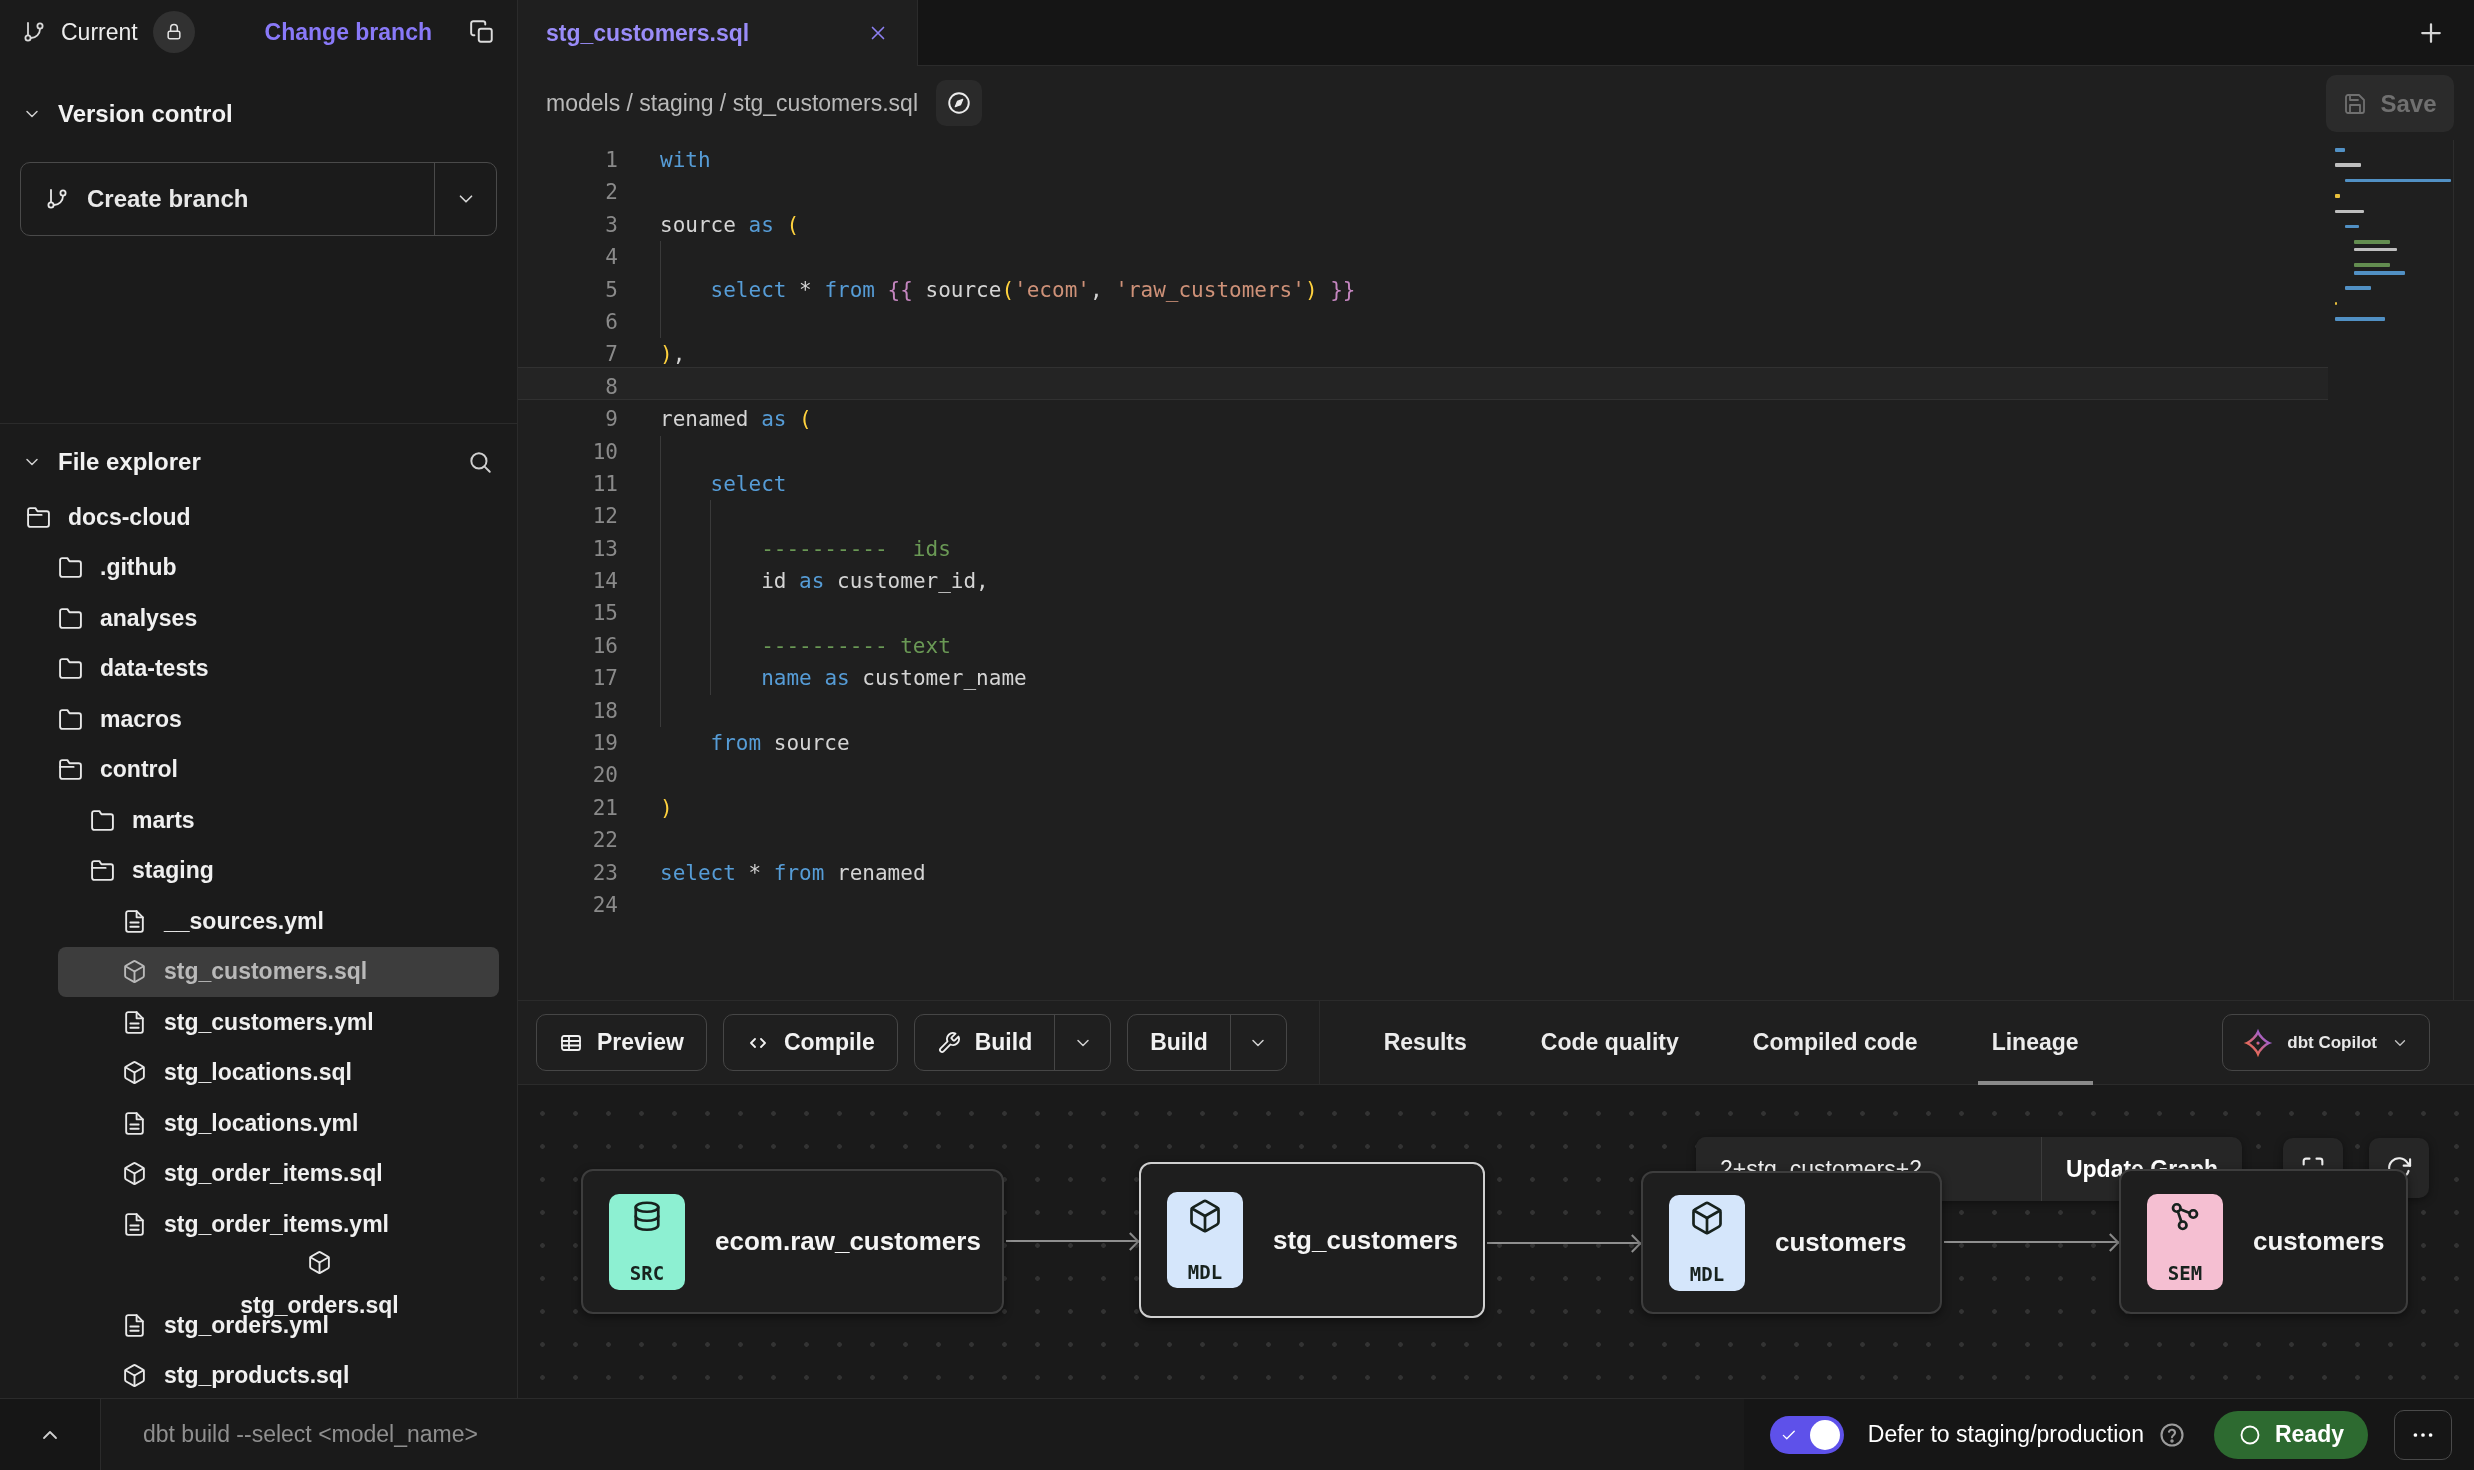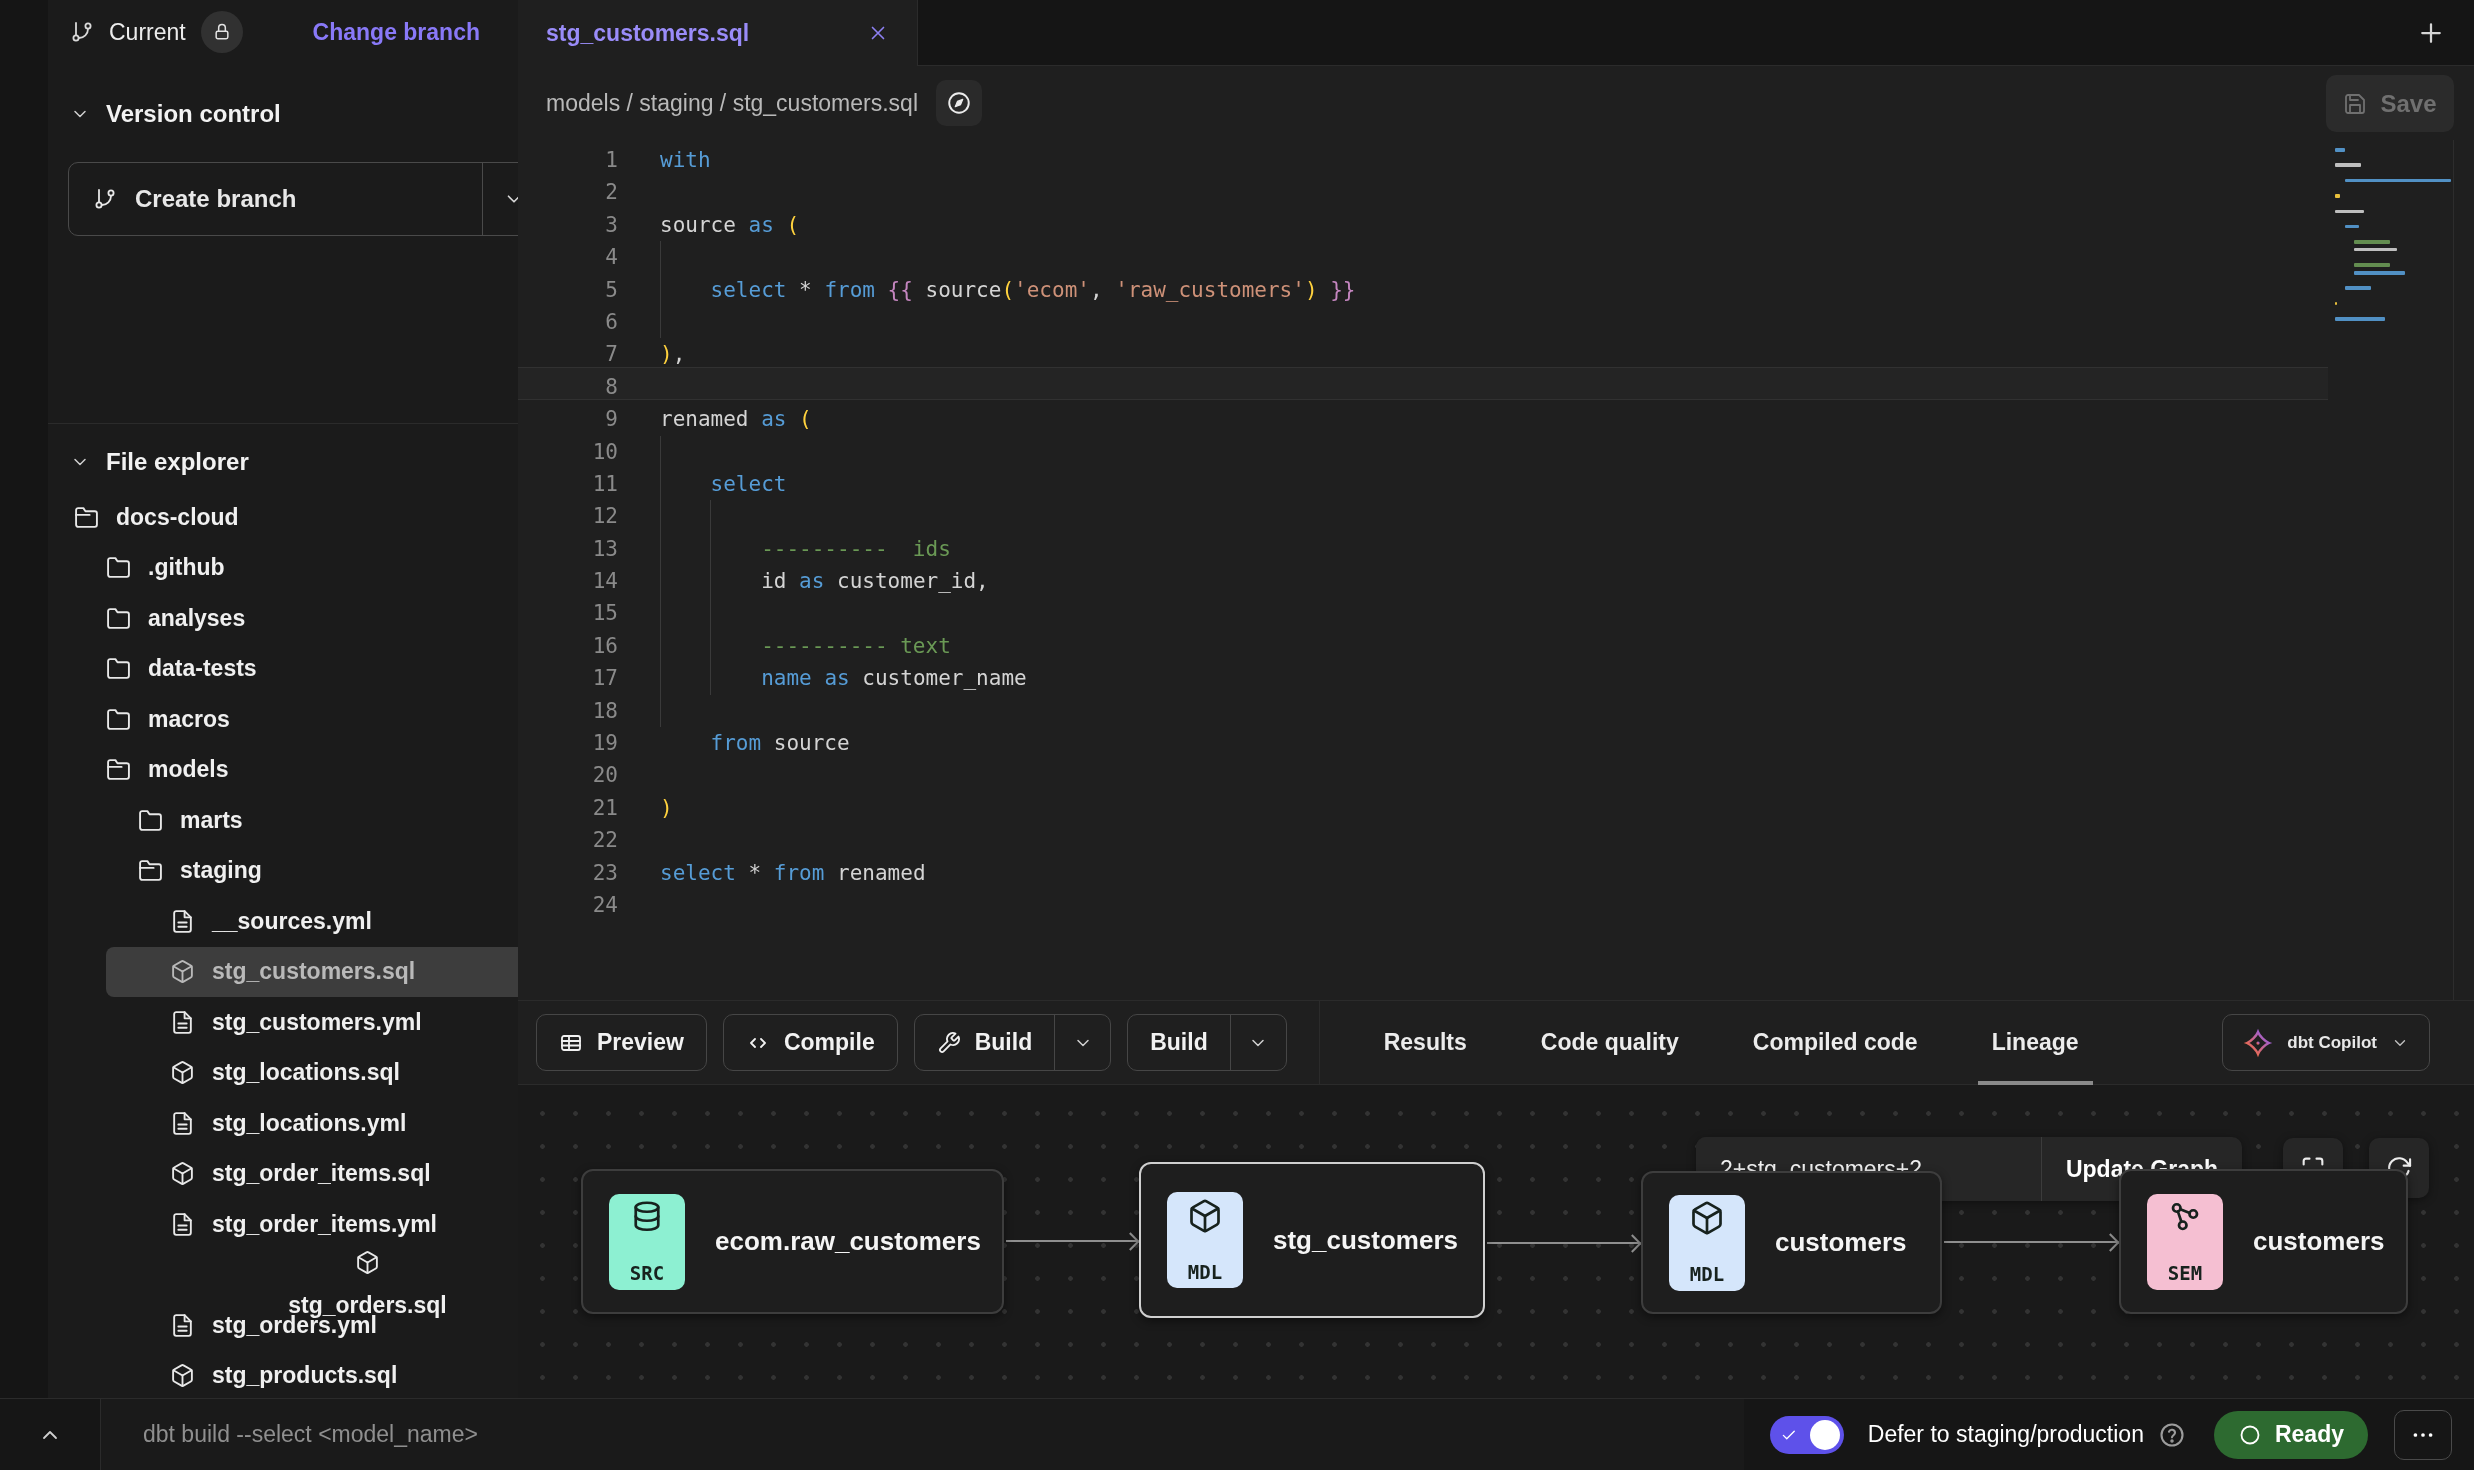--- a/index.html
+++ b/index.html
@@ -8,21 +8,21 @@
     position:relative; width:2474px; height:1470px; overflow:hidden;
     background:#151515; color:#e8e8e8;
     font-family:"Liberation Sans", sans-serif;
     -webkit-font-smoothing:antialiased;
   }
   .ic { display:inline-flex; align-items:center; justify-content:center; }
   .ic svg { width:100%; height:100%; }
 
   
   .sidebar { position:absolute; left:0; top:0; width:518px; height:1398px;
-    background:#1b1b1b; border-right:1px solid #2b2b2b;margin-left:48px; }
+    background:#1b1b1b; border-right:1px solid #2b2b2b; }
   .branch-bar { height:64px; display:flex; align-items:center; padding:0 22px; gap:15px; }
   .branch-ic { width:24px; height:24px; color:#d9d9d9; }
   .branch-name { font-size:23px; color:#ececec; }
   .lock-badge { width:42px; height:42px; border-radius:50%; background:#313131;
     display:flex; align-items:center; justify-content:center; color:#e3e3e3; }
   .lock-badge .ic { width:20px; height:20px; }
   .change-branch { margin-left:auto; color:#8979f8; font-weight:700; font-size:23px; cursor:pointer; }
   .copy-btn { width:26px; height:26px; color:#dcdcdc; margin-left:22px; }
 
   .vc-header { display:flex; align-items:center; gap:16px; padding:36px 22px 8px; }
@@ -277,21 +277,21 @@
             </span>
             <span>macros</span>
           </div>
           <div class="tree-row" style="padding-left: 58px;">
             <span class="ic ticon">
               <svg viewBox="0 0 24 24" fill="none" stroke="currentColor" stroke-width="1.8" stroke-linecap="round" stroke-linejoin="round">
                 <path d="M22 19a2 2 0 0 1-2 2H4a2 2 0 0 1-2-2V5a2 2 0 0 1 2-2h5l2 3h9a2 2 0 0 1 2 2z"></path>
                 <path d="M2 9.5h13"></path>
               </svg>
             </span>
-            <span>models</span>
+            <span>control</span>
           </div>
           <div class="tree-row" style="padding-left: 90px;">
             <span class="ic ticon">
               <svg viewBox="0 0 24 24" fill="none" stroke="currentColor" stroke-width="1.8" stroke-linecap="round" stroke-linejoin="round">
                 <path d="M22 19a2 2 0 0 1-2 2H4a2 2 0 0 1-2-2V5a2 2 0 0 1 2-2h5l2 3h9a2 2 0 0 1 2 2z"></path>
               </svg>
             </span>
             <span>marts</span>
           </div>
           <div class="tree-row" style="padding-left: 90px;">

